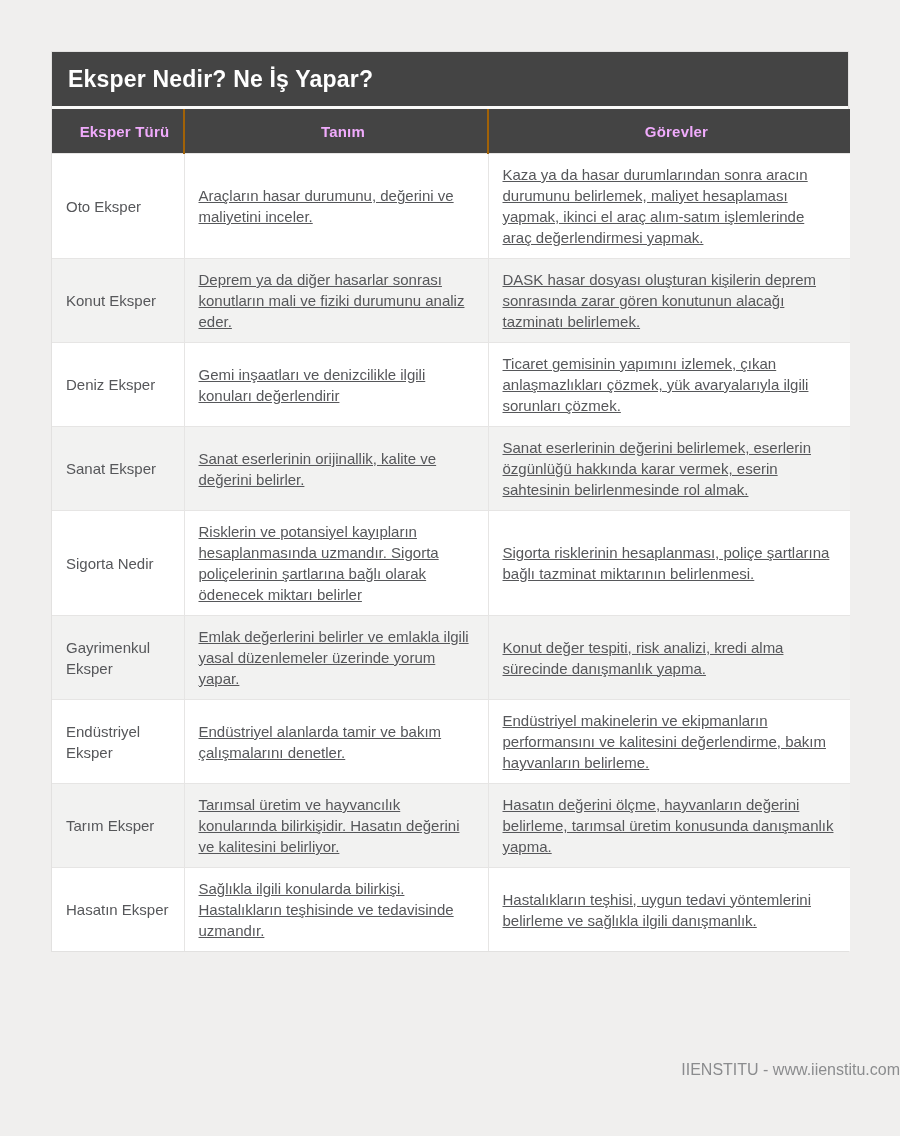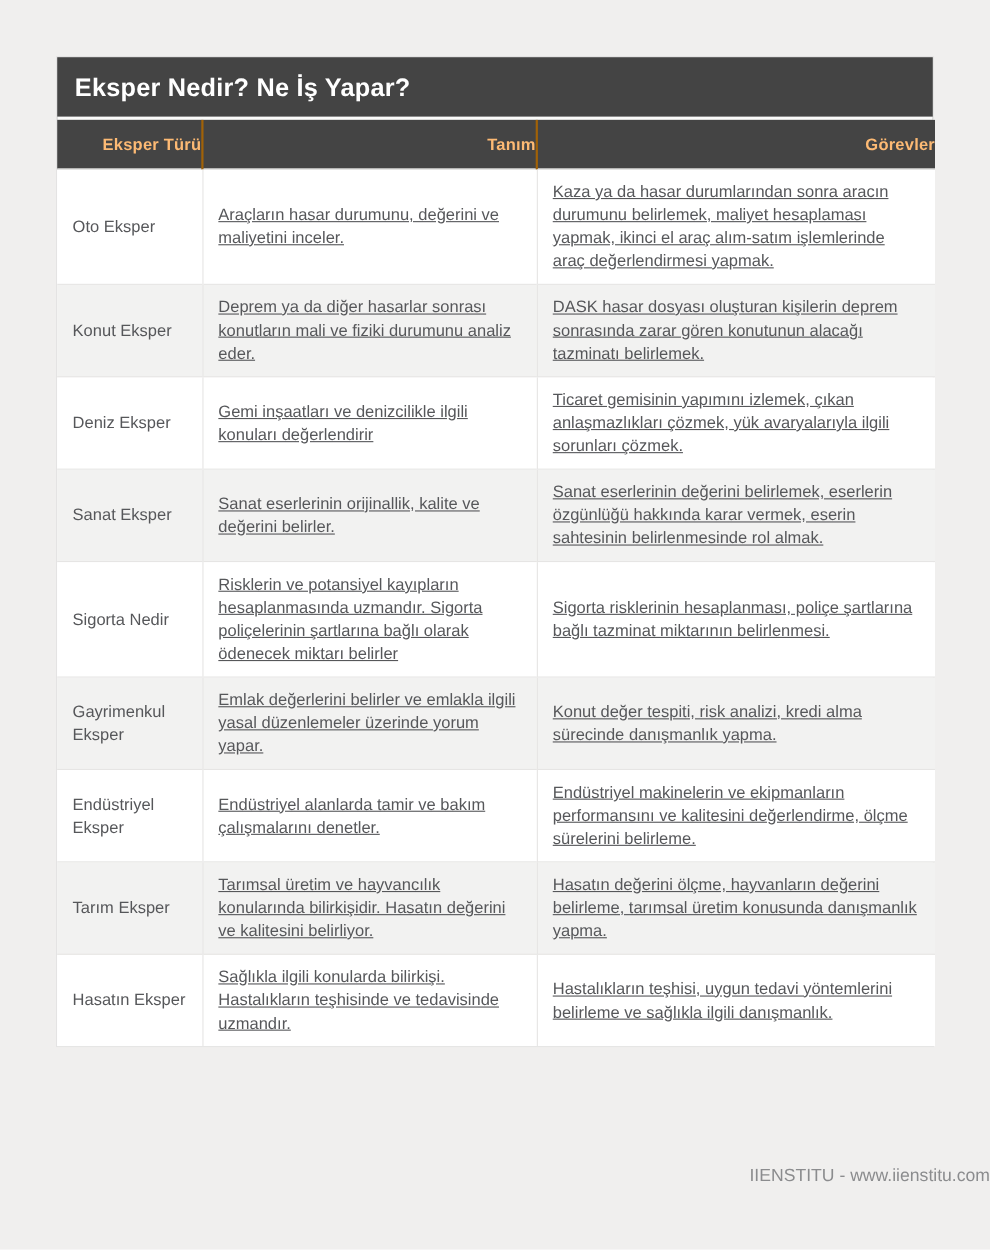--- a/index.html
+++ b/index.html
@@ -38,24 +38,24 @@
   table.expert-table {
     width: 100%;
     border-collapse: collapse;
     table-layout: fixed;
   }
   table.expert-table col.c1 { width: 132px; }
   table.expert-table col.c2 { width: 304px; }
   table.expert-table col.c3 { width: 362px; }
   thead th {
     background: #444444;
-    color: #fdba74;
+    color: #f0abfc;
     font-size: 15px;
     font-weight: bold;
-    text-align: right;
+    text-align: center;
     height: 44px;
     padding: 0 0 0 14px;
     letter-spacing: 0.2px;
   }
   thead th + th { border-left: 2px solid #a16207; }
   tbody td {
     font-size: 15px;
     line-height: 21px;
     color: #56575a;
     vertical-align: middle;
@@ -121,21 +121,21 @@
           <td>Sigorta risklerinin hesaplanması, poliçe şartlarına bağlı tazminat miktarının belirlenmesi.</td>
         </tr>
         <tr>
           <td>Gayrimenkul Eksper</td>
           <td>Emlak değerlerini belirler ve emlakla ilgili yasal düzenlemeler üzerinde yorum yapar.</td>
           <td>Konut değer tespiti, risk analizi, kredi alma sürecinde danışmanlık yapma.</td>
         </tr>
         <tr>
           <td>Endüstriyel Eksper</td>
           <td>Endüstriyel alanlarda tamir ve bakım çalışmalarını denetler.</td>
-          <td>Endüstriyel makinelerin ve ekipmanların performansını ve kalitesini değerlendirme, ölçme sürelerini belirleme.</td>
+          <td>Endüstriyel makinelerin ve ekipmanların performansını ve kalitesini değerlendirme, bakım hayvanların belirleme.</td>
         </tr>
         <tr>
           <td>Tarım Eksper</td>
           <td>Tarımsal üretim ve hayvancılık konularında bilirkişidir. Hasatın değerini ve kalitesini belirliyor.</td>
           <td>Hasatın değerini ölçme, hayvanların değerini belirleme, tarımsal üretim konusunda danışmanlık yapma.</td>
         </tr>
         <tr>
           <td>Hasatın Eksper</td>
           <td>Sağlıkla ilgili konularda bilirkişi. Hastalıkların teşhisinde ve tedavisinde uzmandır.</td>
           <td>Hastalıkların teşhisi, uygun tedavi yöntemlerini belirleme ve sağlıkla ilgili danışmanlık.</td>

